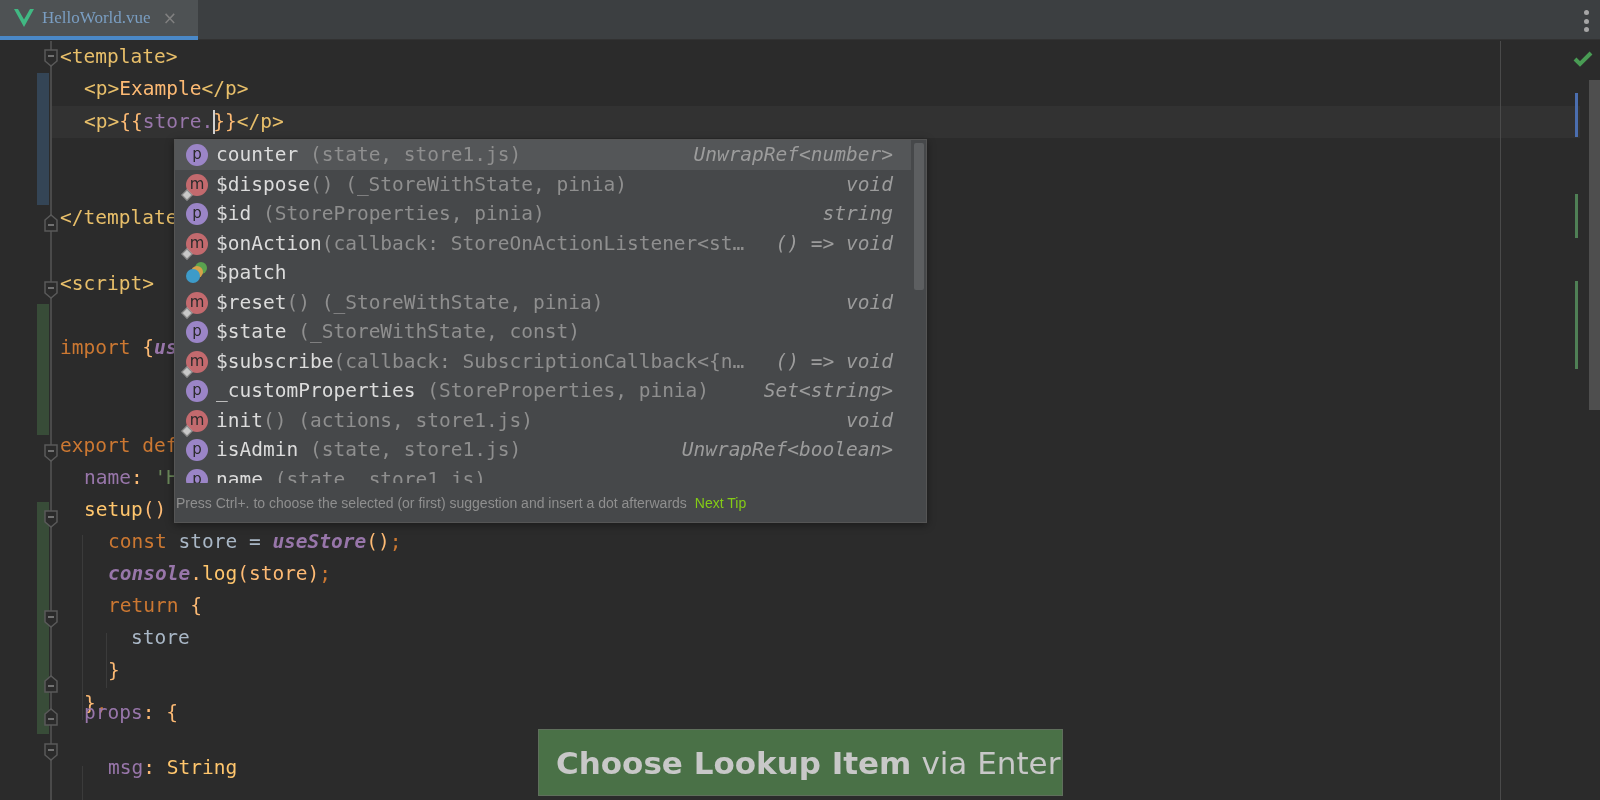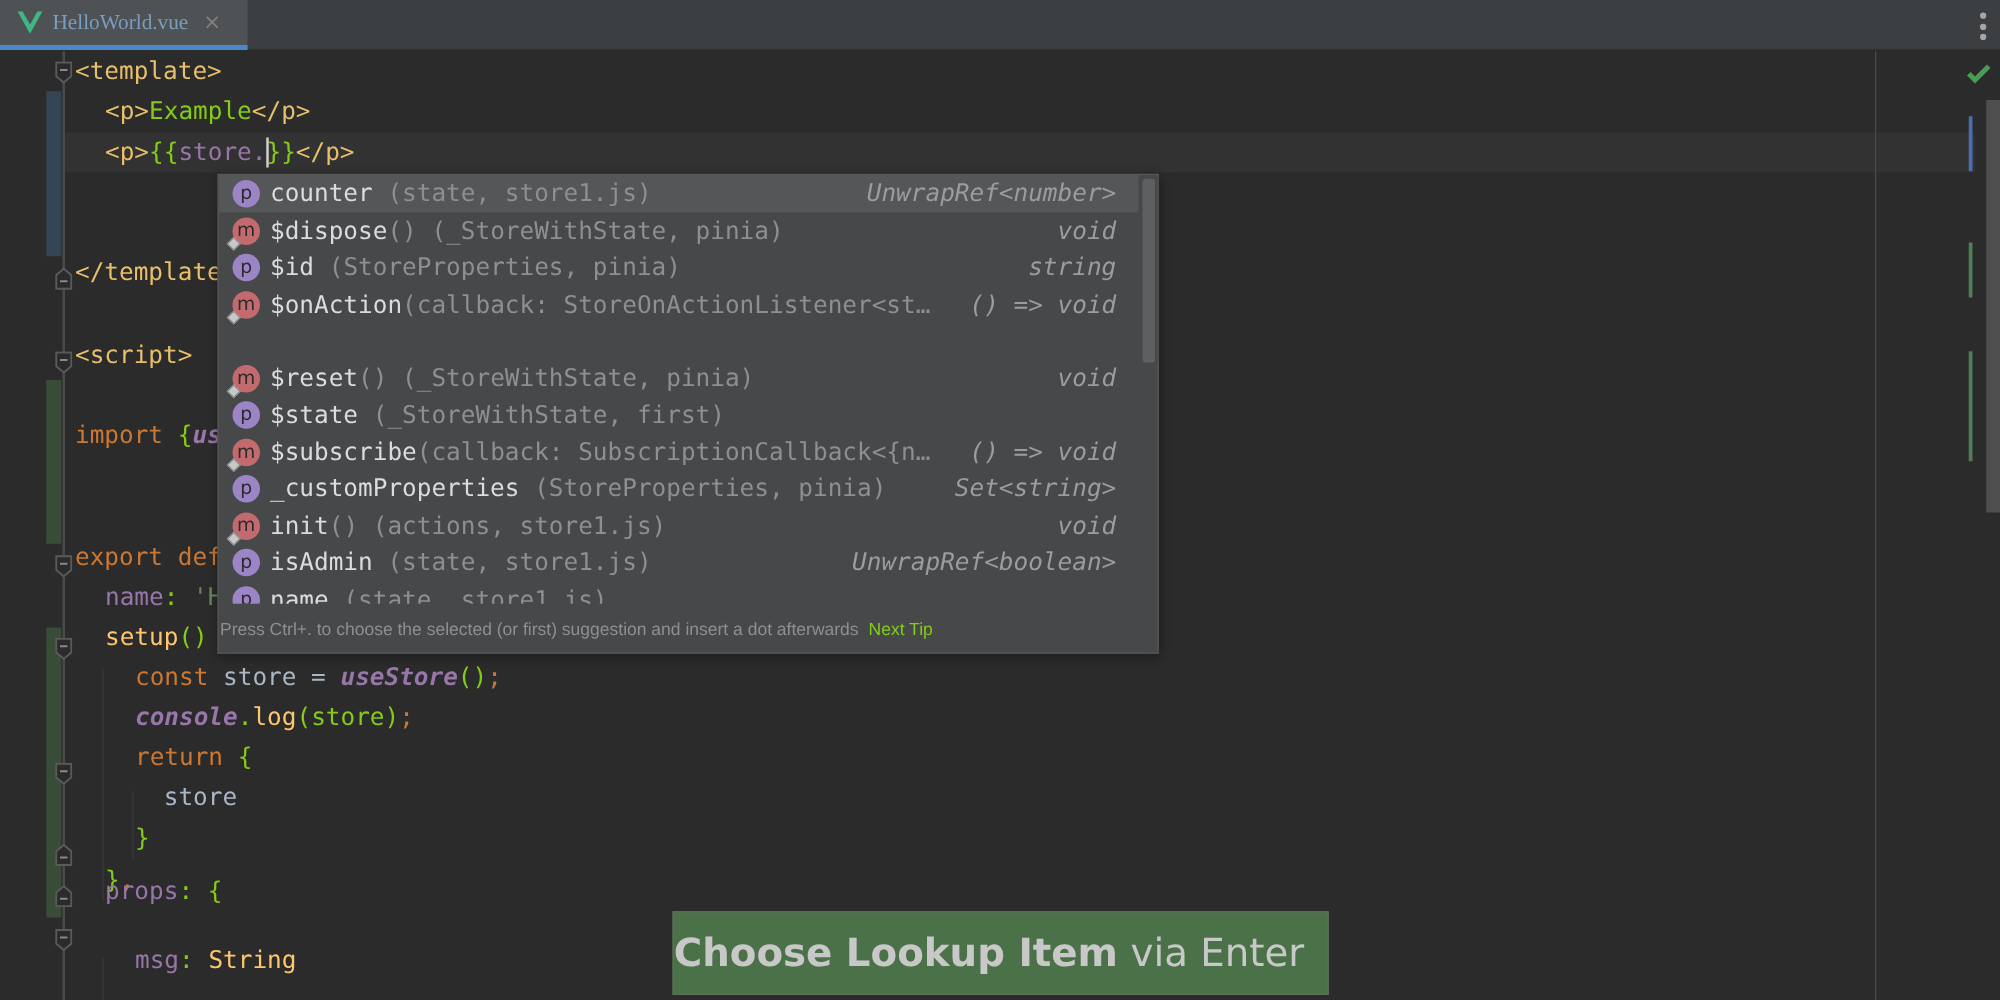--- a/index.html
+++ b/index.html
@@ -23,21 +23,21 @@
 
   .vcs { position: absolute; left: 37px; width: 12px; }
   .vcs.mod { background: #344556; }
   .vcs.add { background: #384c38; }
 
   .code-line { position: absolute; left: 60px; height: 32px; line-height: 32px; font-size: 19.5px; white-space: pre; }
   .fold { position: absolute; left: 44px; width: 14px; height: 18px; }
   .indent-guide { position: absolute; width: 1px; background: #3b3b3b; }
 
   .t-tag { color: #e8bf6a; }
-  .t-txt { color: #84cc16; text-align: right; }
+  .t-txt { color: #fdba74; text-align: right; }
   .t-kw { color: #cc7832; }
   .t-prop { color: #9876aa; }
   .t-fn { color: #ffc66d; }
   .t-str { color: #6a8759; }
   .t-ital { color: #9876aa; font-style: italic; font-weight: bold; }
   .t-var { color: #a9b7c6; }
   .t-store { color: #9876aa; }
   .caret { display: inline-block; width: 2px; height: 24px; background: #d0d0d0; vertical-align: middle; margin-right: -2px; position: relative; top: -1px; }
 
   
@@ -57,21 +57,21 @@
   .item .nm { color: #dcdcdc; }
   .item .tail { color: #8f8f8f; }
   .item .tp { position: absolute; right: 18px; color: #9c9c9c; font-style: italic; }
   .popup-scroll { position: absolute; left: 739px; top: 3px; width: 10px; height: 147px; background: #5d5f61; border-radius: 2px; }
   .popup-footer { position: absolute; left: 0; top: 343px; width: 882px; height: 39px; display: flex; align-items: center; padding-left: 1px; font-family: "Liberation Sans", sans-serif; font-size: 14px; color: #8f8f8f; text-align: center; }
   .popup-footer .link { color: #84cc16; margin-left: 8px; }
   .popup-footer .more { position: absolute; right: 12px; top: 11px; width: 6px; height: 18px; display: flex; flex-direction: column; justify-content: space-between; align-items: center; }
   .popup-footer .more span { width: 5px; height: 5px; border-radius: 50%; background: #a0a0a0; }
 
   
-  .promoter { position: absolute; left: 538px; top: 729px; width: 525px; height: 67px; background: #4a7147; border: 1px solid #5f6f5c; display: flex; align-items: center; font-family: "DejaVu Sans", sans-serif; font-size: 31px; color: #c8c8c8; }
+  .promoter { position: absolute; left: 538px; top: 729px; width: 525px; height: 67px; background: #4a7147; border: 1px solid #5f6f5c; display: flex; align-items: center; padding-left: 17px; font-family: "DejaVu Sans", sans-serif; font-size: 31px; color: #c8c8c8; }
   .promoter b { font-weight: bold; margin-right: 10px; }
 </style>
 </head>
 <body>
 
 <div class="tabbar">
   <div class="tab">
     <svg class="vue-logo" viewBox="0 0 20 18">
       <polygon points="0,0 4,0 10,10.5 16,0 20,0 10,18" fill="#41b883"></polygon>
       <polygon points="4,0 7.5,0 10,4.5 12.5,0 16,0 10,10.5" fill="#3c3f41" opacity="0.0"></polygon>
@@ -166,22 +166,27 @@
 <div class="stripe" style="top:194px;height:44px;background:#4f7f55;"></div>
 <div class="stripe" style="top:281px;height:88px;background:#4f7f55;"></div>
 <div class="editor-scroll"></div>
 
 <div class="popup">
   <div class="popup-list" id="popup-list">
       <div class="item selected" style="top: 0px;"><span class="ic p">p</span><span class="nm">counter</span><span class="tail"> (state, store1.js)</span><span class="tp">UnwrapRef&lt;number&gt;</span></div>
       <div class="item" style="top: 29.5px;"><span class="ic m">m<span class="lock"></span></span><span class="nm">$dispose</span><span class="tail">() (_StoreWithState, pinia)</span><span class="tp">void</span></div>
       <div class="item" style="top: 59px;"><span class="ic p">p</span><span class="nm">$id</span><span class="tail"> (StoreProperties, pinia)</span><span class="tp">string</span></div>
       <div class="item" style="top: 88.5px;"><span class="ic m">m<span class="lock"></span></span><span class="nm">$onAction</span><span class="tail">(callback: StoreOnActionListener&lt;st…</span><span class="tp">() =&gt; void</span></div>
+      <div class="item" style="top: 118px;"><svg viewBox="0 0 24 24" style="width: 24px; height: 24px; margin-left: 10px; margin-right: 7px; flex: 0 0 24px;">
+          <circle cx="16" cy="7" r="6" fill="#5aa24f"></circle>
+          <circle cx="12" cy="11" r="6" fill="#d4a24a"></circle>
+          <circle cx="8" cy="15" r="7" fill="#3d9bc9"></circle>
+        </svg><span class="nm">$patch</span><span class="tail"></span><span class="tp"></span></div>
       <div class="item" style="top: 147.5px;"><span class="ic m">m<span class="lock"></span></span><span class="nm">$reset</span><span class="tail">() (_StoreWithState, pinia)</span><span class="tp">void</span></div>
-      <div class="item" style="top: 177px;"><span class="ic p">p</span><span class="nm">$state</span><span class="tail"> (_StoreWithState, first)</span><span class="tp"></span></div>
+      <div class="item" style="top: 177px;"><span class="ic p">p</span><span class="nm">$state</span><span class="tail"> (_StoreWithState, const)</span><span class="tp"></span></div>
       <div class="item" style="top: 206.5px;"><span class="ic m">m<span class="lock"></span></span><span class="nm">$subscribe</span><span class="tail">(callback: SubscriptionCallback&lt;{n…</span><span class="tp">() =&gt; void</span></div>
       <div class="item" style="top: 236px;"><span class="ic p">p</span><span class="nm">_customProperties</span><span class="tail"> (StoreProperties, pinia)</span><span class="tp">Set&lt;string&gt;</span></div>
       <div class="item" style="top: 265.5px;"><span class="ic m">m<span class="lock"></span></span><span class="nm">init</span><span class="tail">() (actions, store1.js)</span><span class="tp">void</span></div>
       <div class="item" style="top: 295px;"><span class="ic p">p</span><span class="nm">isAdmin</span><span class="tail"> (state, store1.js)</span><span class="tp">UnwrapRef&lt;boolean&gt;</span></div>
       <div class="item" style="top: 324.5px;"><span class="ic p">p</span><span class="nm">name</span><span class="tail"> (state, store1.js)</span></div>
     </div>
   <div class="popup-scroll"></div>
   <div class="popup-footer">
     <span>Press Ctrl+. to choose the selected (or first) suggestion and insert a dot afterwards</span>
     <span class="link">Next Tip</span>

